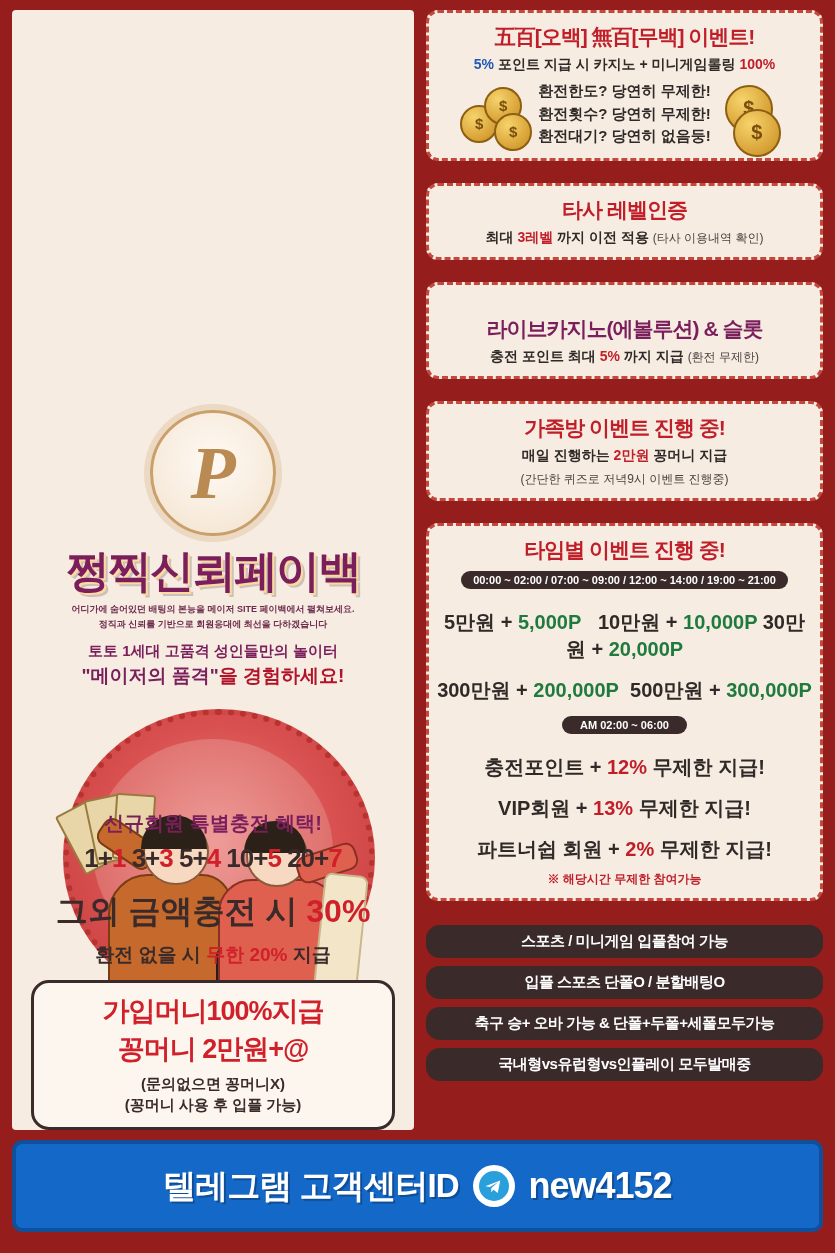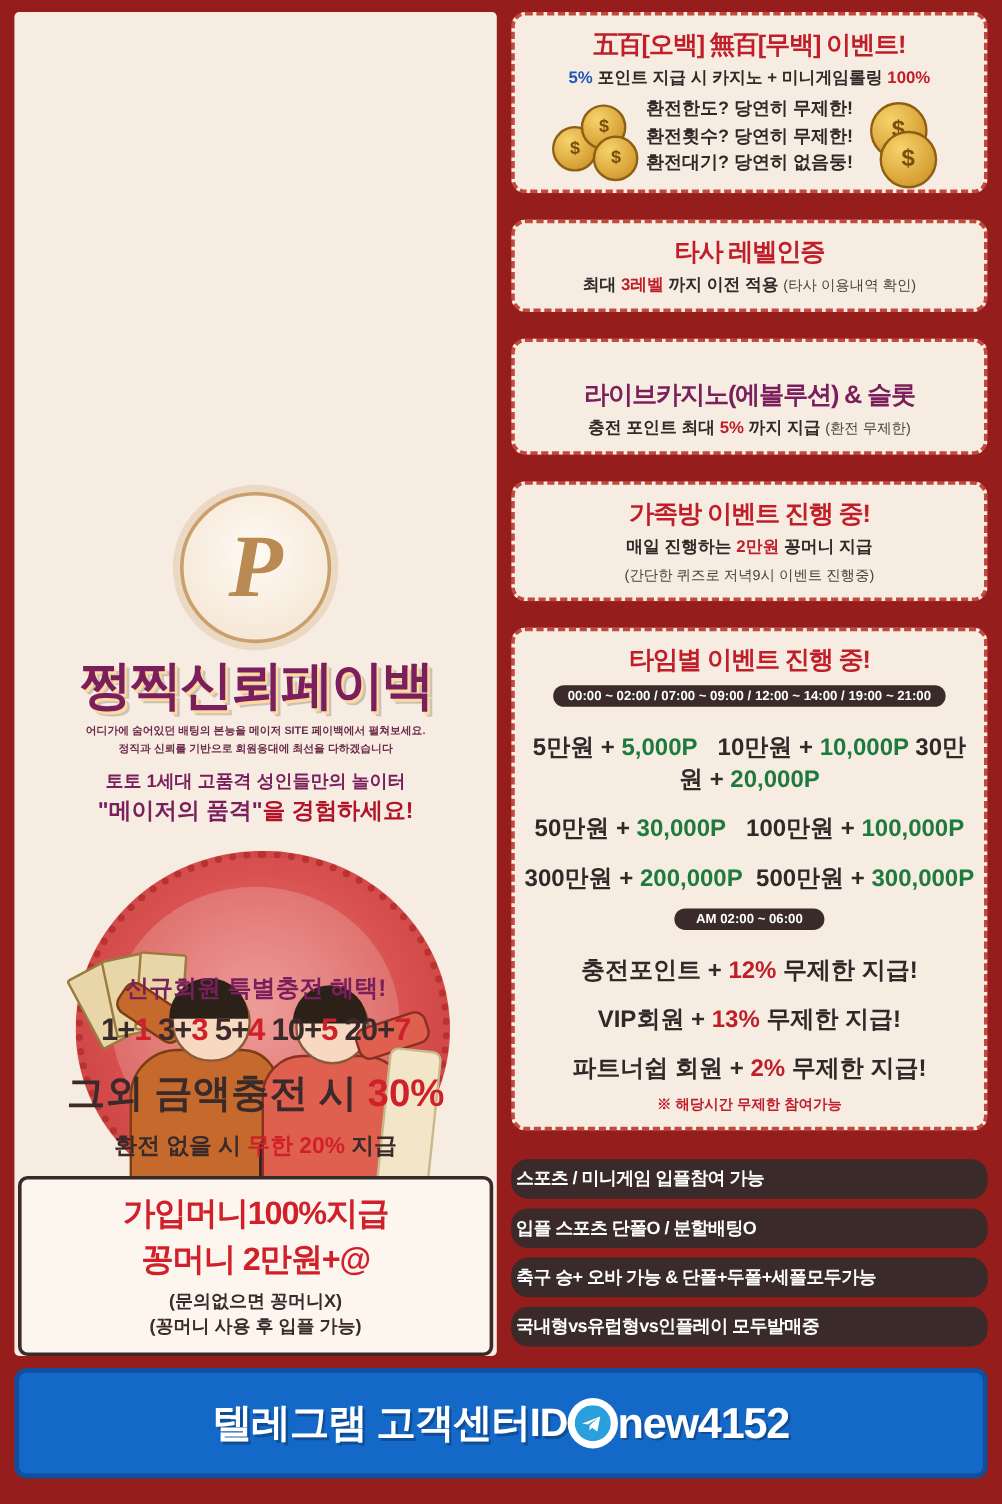--- a/index.html
+++ b/index.html
@@ -101,22 +101,22 @@
   .arm-r{left:248px;top:150px;width:58px;height:24px;background:#e0604f;border-color:#8a2f22;transform:rotate(-18deg);}
   
   .bonus-title{margin-top:8px;font-size:20px;font-weight:bold;color:#7a1f5c;text-align:center;}
   .bonus-row{margin-top:6px;font-size:26px;font-weight:bold;color:#3a2a2a;text-align:center;letter-spacing:-1px;}
   .bonus-row .hi{color:#d0202a;}
   .bonus-row2{font-size:32px;font-weight:bold;color:#3a2a2a;text-align:left;margin-top:16px;}
   .bonus-row2 .hi{color:#d0202a;}
   .bonus-row3{font-size:19px;font-weight:bold;color:#3a2a2a;text-align:center;margin-top:8px;}
   .bonus-row3 .hi{color:#d0202a;}
   .join-box{
-    margin:12px 14px 0 14px;width:396px;box-sizing:border-box;
-    border:3px solid #3a2a2a;border-radius:8px;background:#fdf6ee;
+    margin:12px 14px 0 14px;width:364px;box-sizing:border-box;
+    border:3px solid #3a2a2a;border-radius:18px;background:#fdf6ee;
     padding:10px 8px 12px 8px;text-align:center;
   }
   .join-l1{font-size:27px;font-weight:bold;color:#d0202a;letter-spacing:-1px;}
   .join-l2{font-size:27px;font-weight:bold;color:#d0202a;letter-spacing:-1px;margin-top:2px;}
   .join-l3{font-size:15px;font-weight:bold;color:#3a2a2a;margin-top:8px;}
   .join-l4{font-size:15px;font-weight:bold;color:#3a2a2a;margin-top:2px;}
   
   .right{flex:1;display:flex;flex-direction:column;gap:22px;}
   .card{
     background:#f7ece1;
@@ -145,29 +145,29 @@
     display:inline-block;background:#3a2a2a;color:#ffffff;border-radius:12px;
     font-size:11px;padding:3px 12px;margin:7px 0 6px 0;font-weight:bold;
   }
   .time-badge.small{font-size:11px;padding:3px 18px;margin-top:12px;}
   .grid-line{font-size:20px;font-weight:bold;color:#2f2a28;margin-top:14px;}
   .grid-line .g{color:#1f7a3d;}
   .grid-line .r{color:#c01f2a;}
   .note{font-size:12px;color:#c01f2a;font-weight:bold;margin-top:8px;}
   .pill{
     background:#3a2a2a;color:#fff;border-radius:14px;
-    font-size:15px;font-weight:bold;padding:7px 4px;
+    font-size:15px;font-weight:bold;text-align:center;padding:7px 4px;
     letter-spacing:-.5px;
   }
   .pills{display:flex;flex-direction:column;gap:8px;margin-top:2px;}
   
   .footer{
     margin-top:10px;height:84px;
     background:#1468c8;border:4px solid #0f4f9c;border-radius:10px;
-    display:flex;align-items:center;justify-content:center;gap:0;
+    display:flex;align-items:center;justify-content:center;gap:14px;
   }
   .footer-text{
     font-size:33px;font-weight:bold;color:#ffffff;letter-spacing:-1px;
     text-shadow:2px 2px 0 rgba(0,0,0,.25);
   }
   .tg{
     width:42px;height:42px;border-radius:50%;background:#ffffff;
     display:flex;align-items:center;justify-content:center;
   }
   .tg svg{display:block;}
@@ -292,23 +292,20 @@
         </div>
       </div>
 
       <div class="card">
         <div class="card-title">타임별 이벤트 진행 중!</div>
         <div class="time-badge">00:00 ~ 02:00 / 07:00 ~ 09:00 / 12:00 ~ 14:00 / 19:00 ~ 21:00</div>
         <div class="grid-line">
           5만원 + <span class="g">5,000P</span>&nbsp;&nbsp; 10만원 + <span class="g">10,000P</span> 30만원 + <span class="g">20,000P</span>
         </div>
         <div class="grid-line">
-          50만원 + <span class="g">30,000P</span>&nbsp;&nbsp; 100만원 + <span class="g">100,000P</span>
-        </div>
-        <div class="grid-line">
           300만원 + <span class="g">200,000P</span>&nbsp; 500만원 + <span class="g">300,000P</span>
         </div>
         <div class="time-badge small">AM 02:00 ~ 06:00</div>
         <div class="grid-line">
           충전포인트 + <span class="r">12%</span> 무제한 지급!
         </div>
         <div class="grid-line">
           VIP회원 + <span class="r">13%</span> 무제한 지급!
         </div>
         <div class="grid-line">

